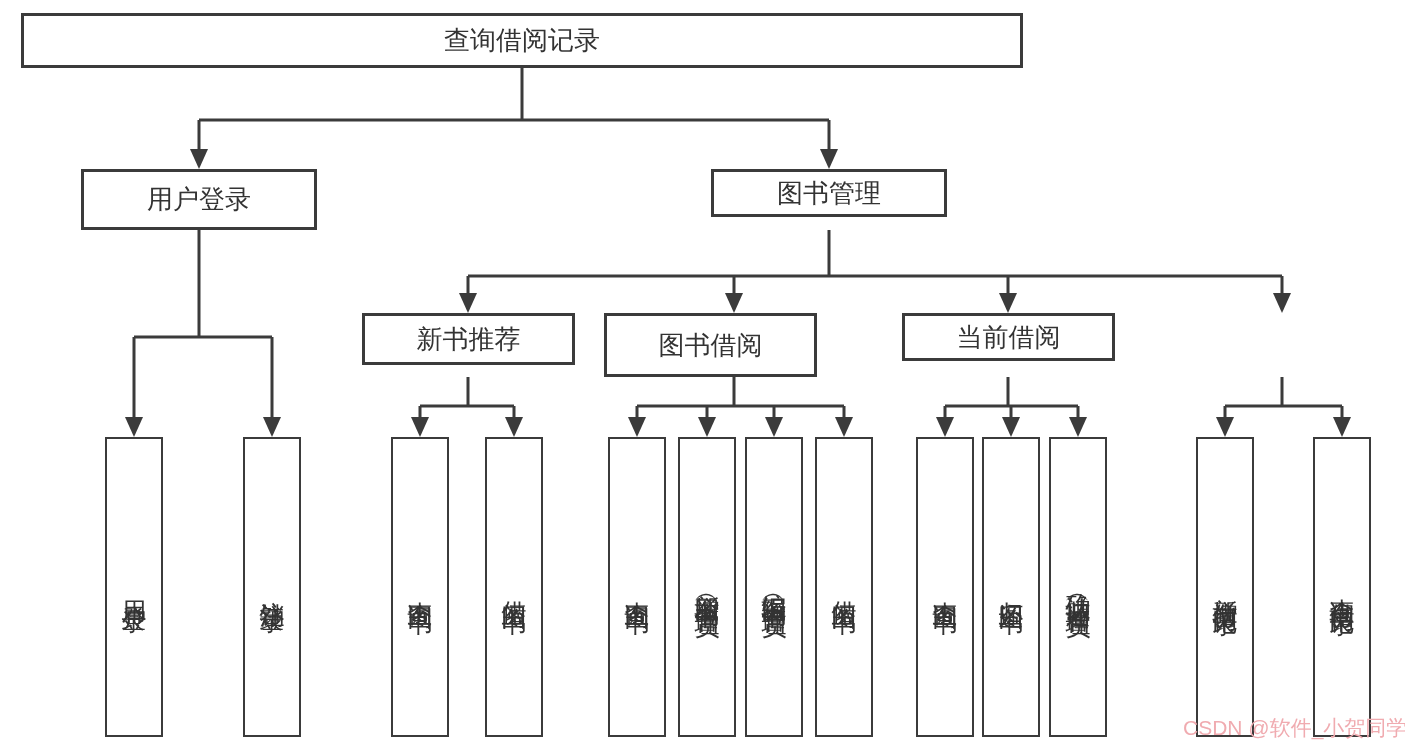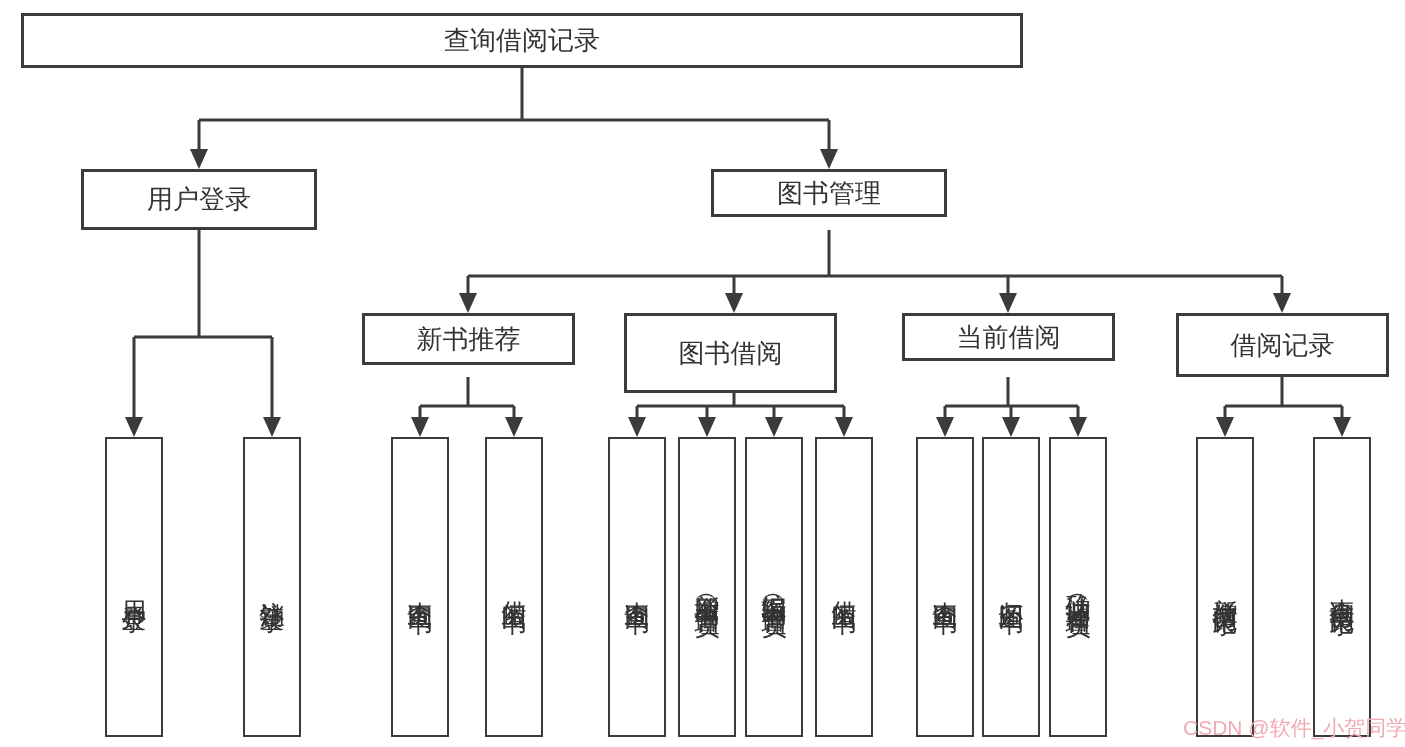--- a/index.html
+++ b/index.html
@@ -118,28 +118,25 @@
   <div class="node" style="left:81px;top:169px;width:236px;height:61px">
     <span>用户登录</span>
   </div>
   <div class="node" style="left:711px;top:169px;width:236px;height:48px">
     <span>图书管理</span>
   </div>
 
   <div class="node" style="left:362px;top:313px;width:213px;height:52px">
     <span>新书推荐</span>
   </div>
-  <div class="node" style="left:624px;top:313px;width:213px;height:80px">
+  <div class="node" style="left:604px;top:313px;width:213px;height:64px">
     <span>图书借阅</span>
   </div>
   <div class="node" style="left:902px;top:313px;width:213px;height:48px">
     <span>当前借阅</span>
-  </div>
-  <div class="node" style="left:1176px;top:313px;width:213px;height:64px">
-    <span>借阅记录</span>
   </div>
 
   <div class="node leaf" style="left:105px">
     <span class="vtext">用户登录</span>
   </div>
   <div class="node leaf" style="left:243px">
     <span class="vtext">注销登录</span>
   </div>
 
   <div class="node leaf" style="left:391px">

